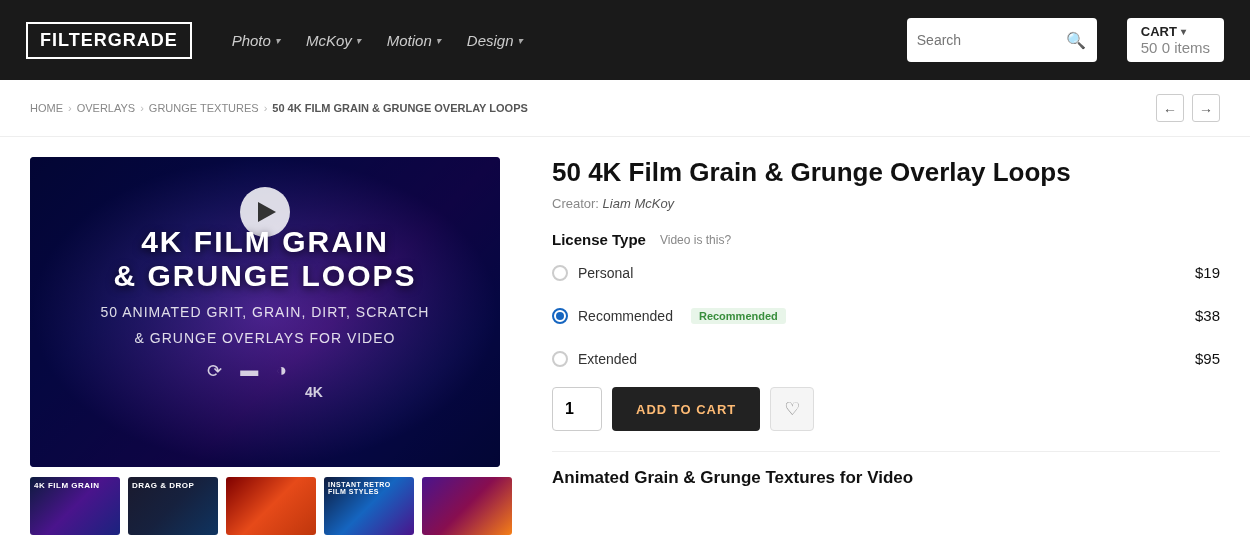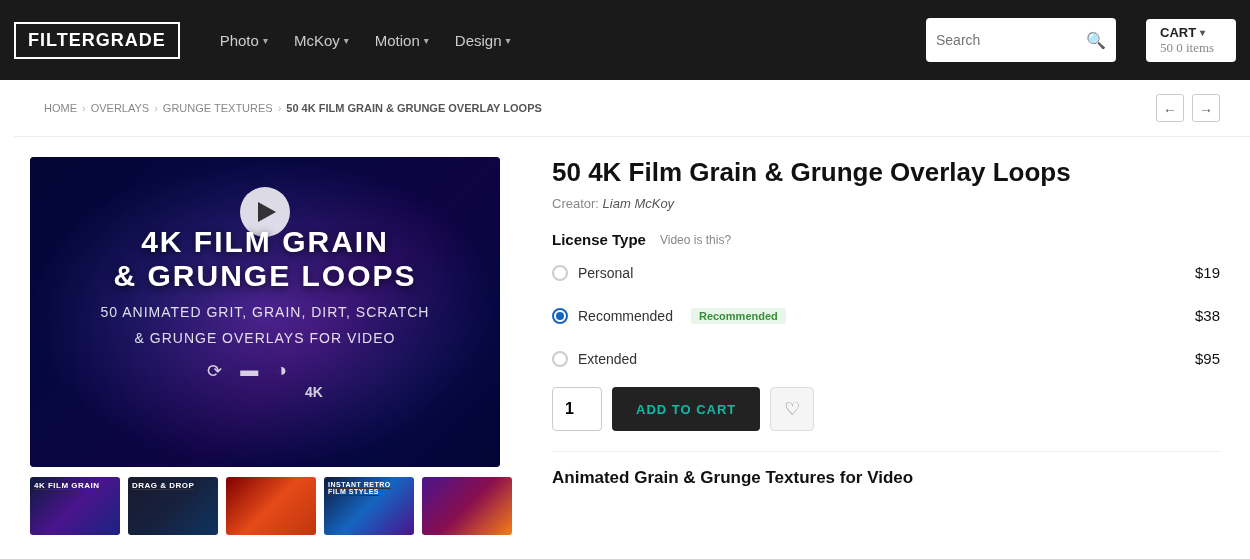--- a/index.html
+++ b/index.html
@@ -3,38 +3,39 @@
   <meta charset="utf-8">
   <style>
     * { box-sizing: border-box; margin: 0; padding: 0; }
     body { font-family: Arial, sans-serif; background: #fff; font-size: 14px; color: #333; }
 
     
     .header {
       background: #1a1a1a;
       display: flex;
       align-items: center;
-      padding: 0 14px;
+      padding: 0 26px;
       height: 80px;
       gap: 30px;
     }
     .logo-box {
       border: 2px solid #fff;
       padding: 6px 12px;
       color: #fff;
       font-size: 18px;
       font-weight: 900;
       letter-spacing: 1px;
       white-space: nowrap;
       flex-shrink: 0;
     }
     .nav {
       display: flex;
       gap: 6px;
       flex: 1;
+      font-style: italic;
     }
     .nav-item {
       color: #ccc;
       font-size: 15px;
       cursor: pointer;
       display: flex;
       align-items: center;
       gap: 4px;
       padding: 6px 10px;
       border-radius: 4px;
@@ -77,36 +78,34 @@
     .cart-label {
       font-size: 13px;
       font-weight: bold;
       color: #222;
       display: flex;
       align-items: center;
       gap: 4px;
     }
     .cart-chevron { font-size: 10px; color: #555; }
     .cart-sub {
-      font-size: 13px;
+      font-size: 15px;
       color: #888;
-      font-family: Liberation Serif, serif;
     }
 
     
     .breadcrumb-bar {
       padding: 14px 30px;
       font-size: 11px;
       color: #888;
       display: flex;
       align-items: center;
       gap: 6px;
       border-bottom: 1px solid #eee;
       justify-content: space-between;
-      margin-left: 14px;
     }
     .breadcrumb-left {
       display: flex;
       align-items: center;
       gap: 5px;
     }
     .breadcrumb-link { color: #888; cursor: pointer; }
     .breadcrumb-sep { color: #bbb; }
     .breadcrumb-current { color: #555; font-weight: 600; }
     .breadcrumb-nav {
@@ -130,21 +129,20 @@
     
     .main-content {
       display: flex;
       padding: 20px 30px;
       gap: 40px;
     }
 
     
     .product-images {
       flex: 0 0 470px;
-      text-decoration: underline;
     }
     .main-image {
       width: 470px;
       height: 310px;
       background: linear-gradient(135deg, #0d1b3e 0%, #1a237e 30%, #4a148c 60%, #1a237e 80%, #0d1b3e 100%);
       border-radius: 4px;
       position: relative;
       display: flex;
       align-items: center;
       justify-content: center;
@@ -340,21 +338,21 @@
       border-radius: 4px;
       width: 50px;
       height: 44px;
       text-align: center;
       font-size: 16px;
       font-weight: 600;
       outline: none;
     }
     .add-to-cart-btn {
       background: #222;
-      color: #14b8a6;
+      color: #fdba74;
       border: none;
       border-radius: 4px;
       padding: 0 24px;
       height: 44px;
       font-size: 13px;
       font-weight: 700;
       letter-spacing: 1px;
       cursor: pointer;
       white-space: nowrap;
     }

